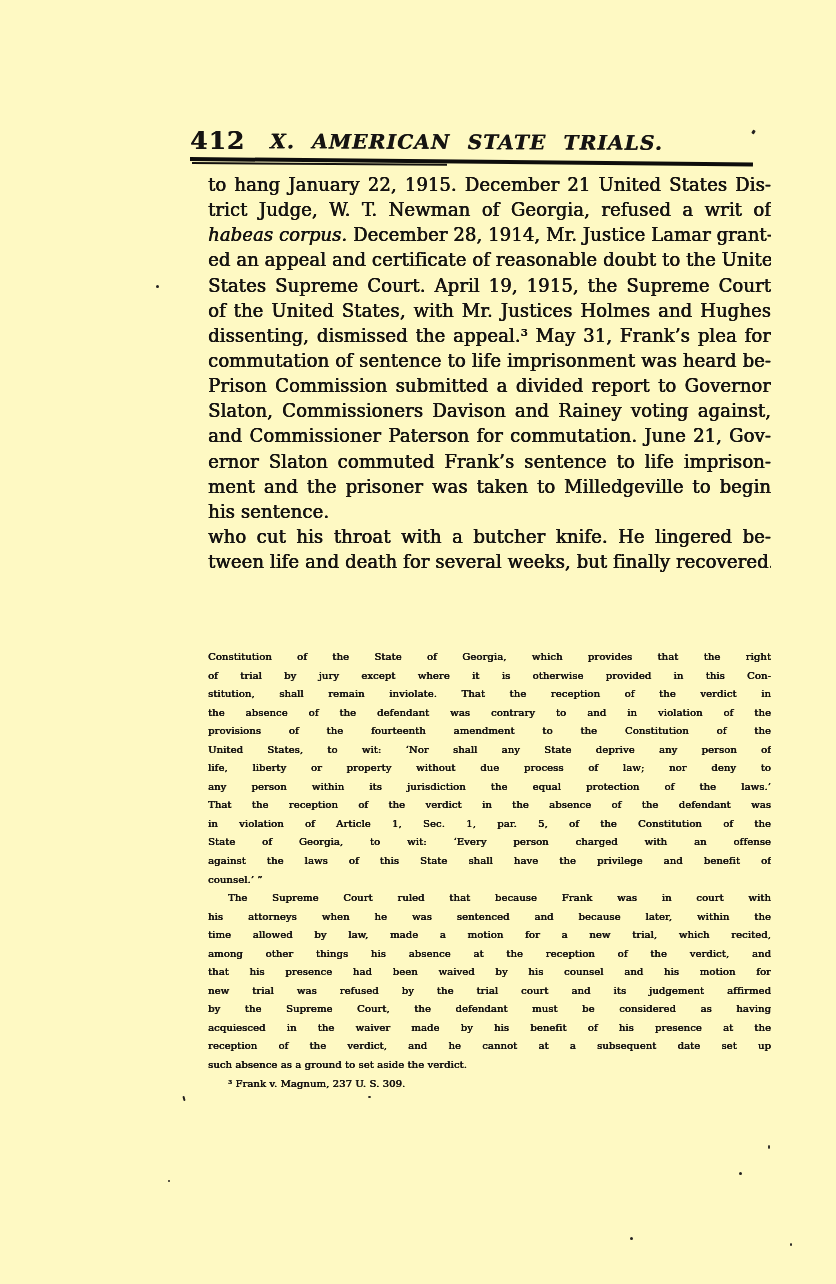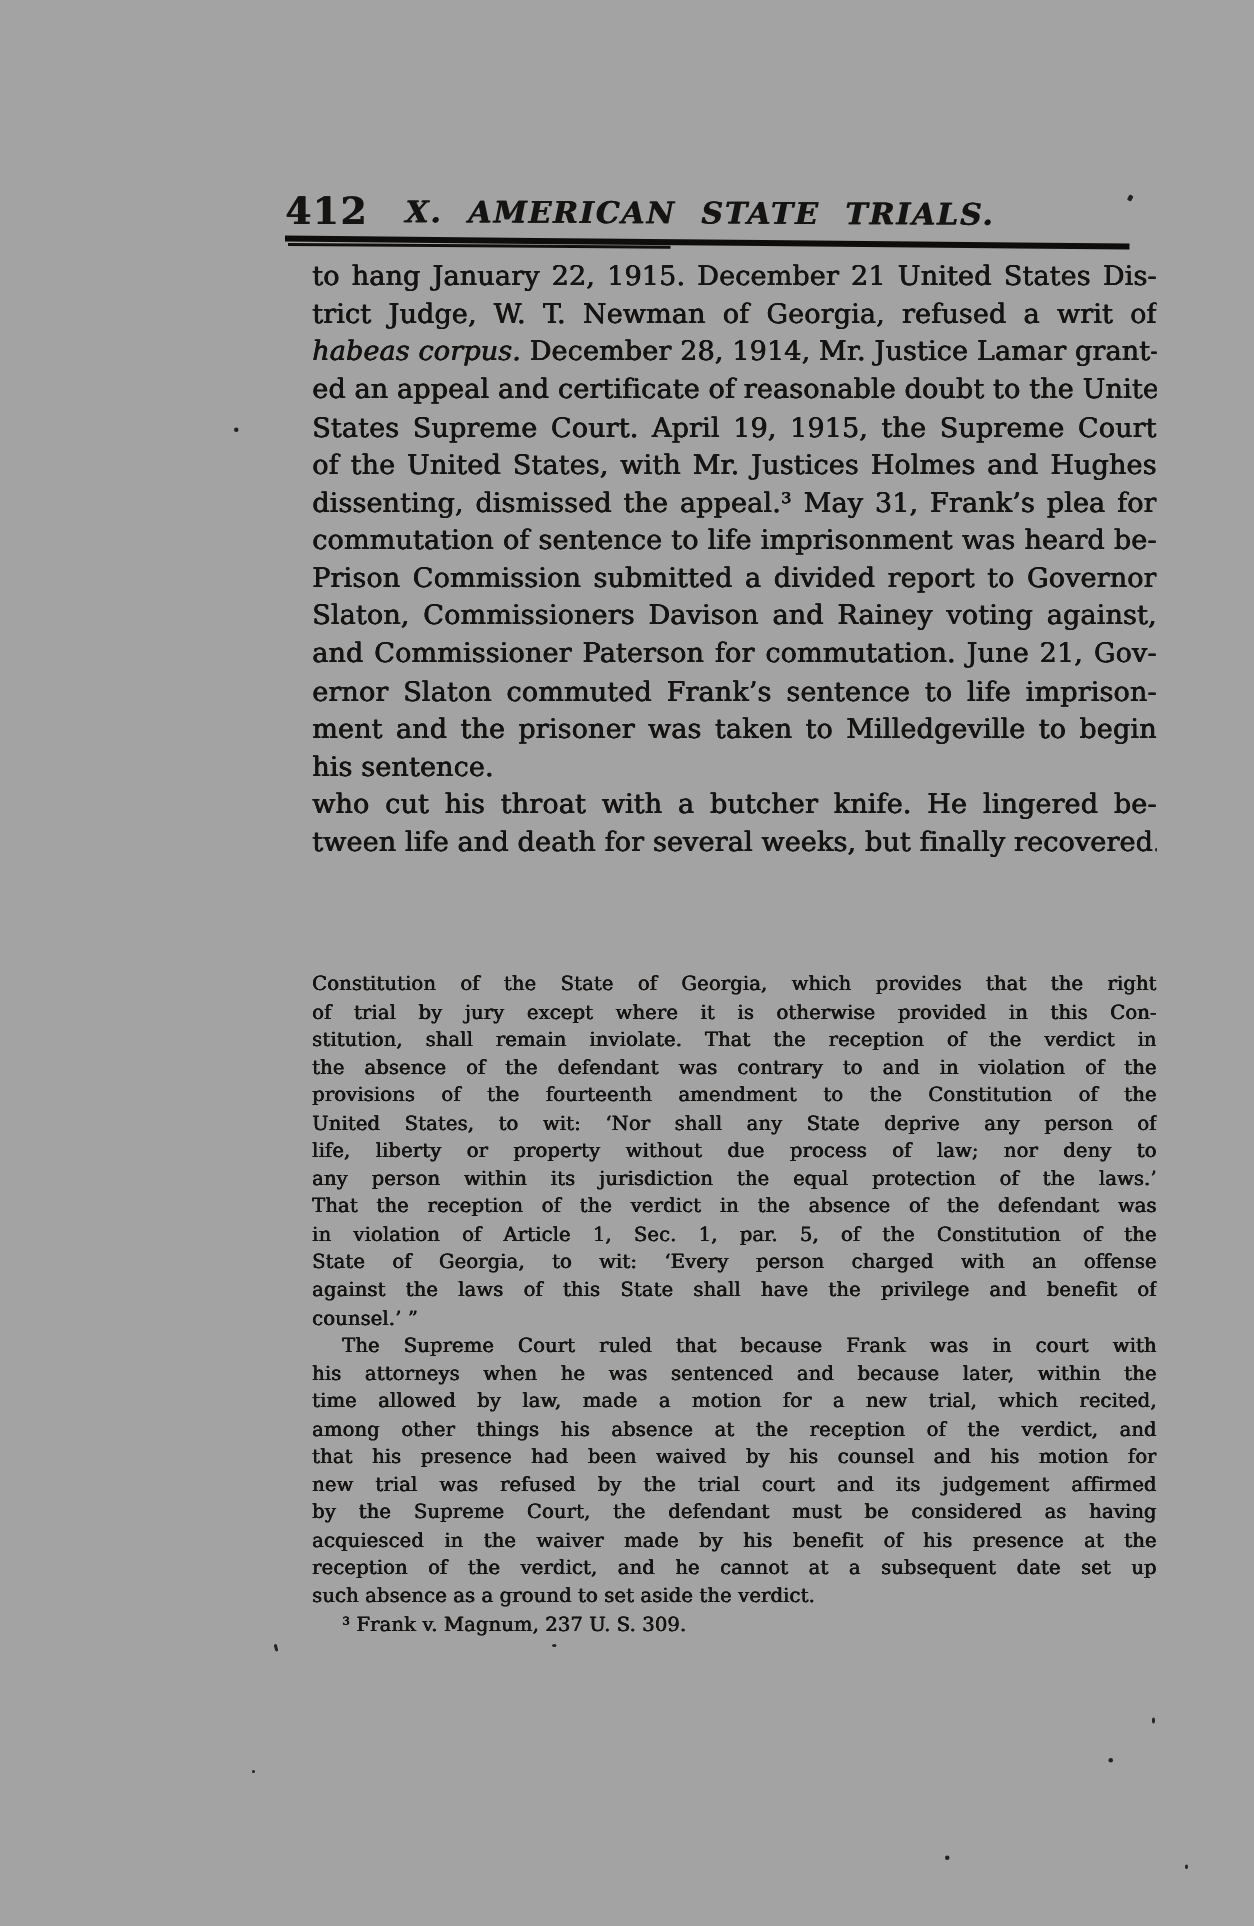--- a/index.html
+++ b/index.html
@@ -4,21 +4,21 @@
 <style>
   html, body {
     margin: 0;
     padding: 0;
     background: #ffffff;
   }
   .page {
     position: relative;
     width: 836px;
     height: 1284px;
-    background: #a3a3a3;
+    background: #fef9c3;
     overflow: hidden;
     font-family: "DejaVu Serif", serif;
     color: #161412;
   }
   
   .running-head {
     position: absolute;
     left: 190px;
     top: 127px;
     width: 563px;
@@ -82,21 +82,21 @@
     width: 563px;
   }
   .body-block {
     top: 172px;
     font-size: 18px;
     letter-spacing: 0.1px;
     text-shadow: 0.45px 0 0 currentColor, 0 0 0.4px currentColor;
   }
   .footnote-block {
     top: 648px;
-    font-size: 13px;
+    font-size: 10px;
     letter-spacing: 0.1px;
     text-shadow: 0.4px 0 0 currentColor, 0 0 0.35px currentColor;
   }
   .line {
     height: 25.15px;
     line-height: 25.15px;
     text-align: justify;
     text-align-last: justify;
     overflow: hidden;
     white-space: nowrap;

